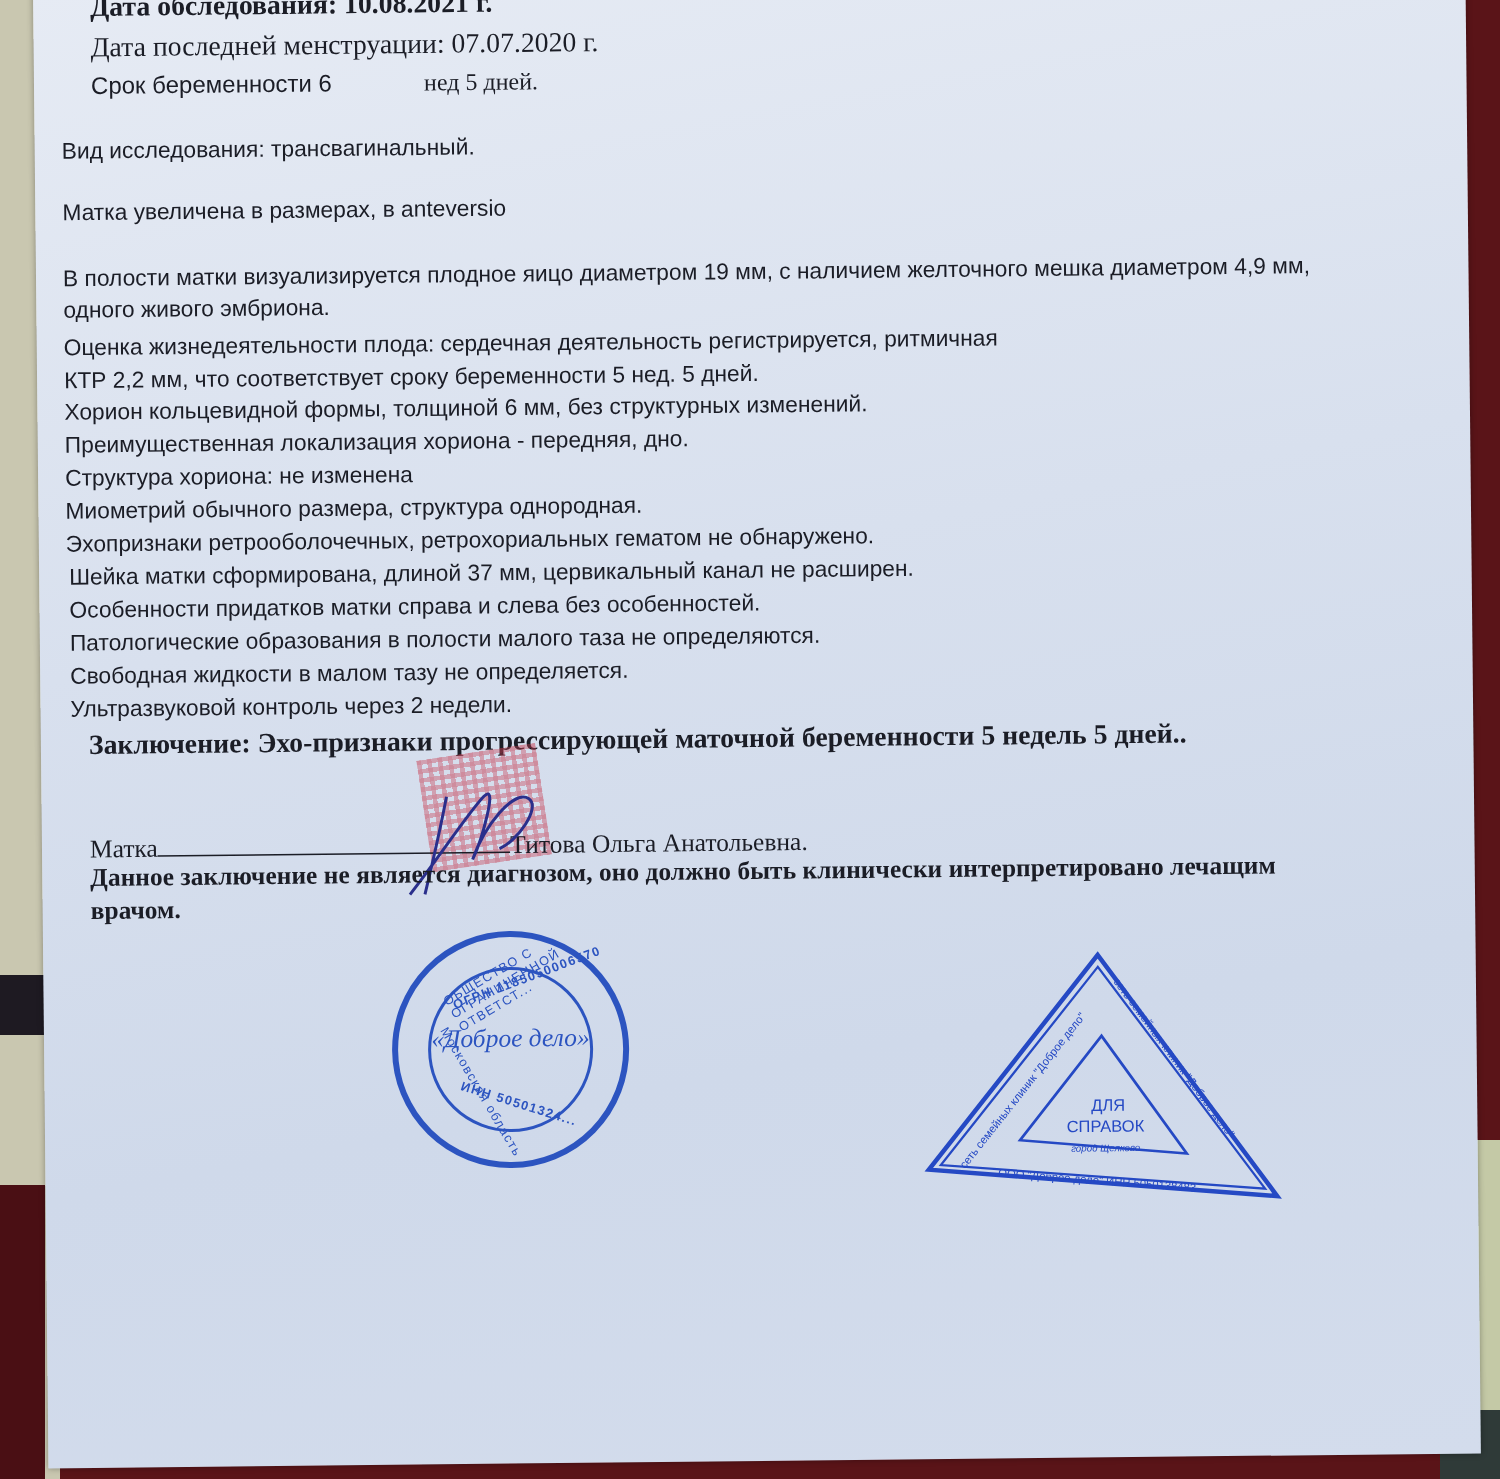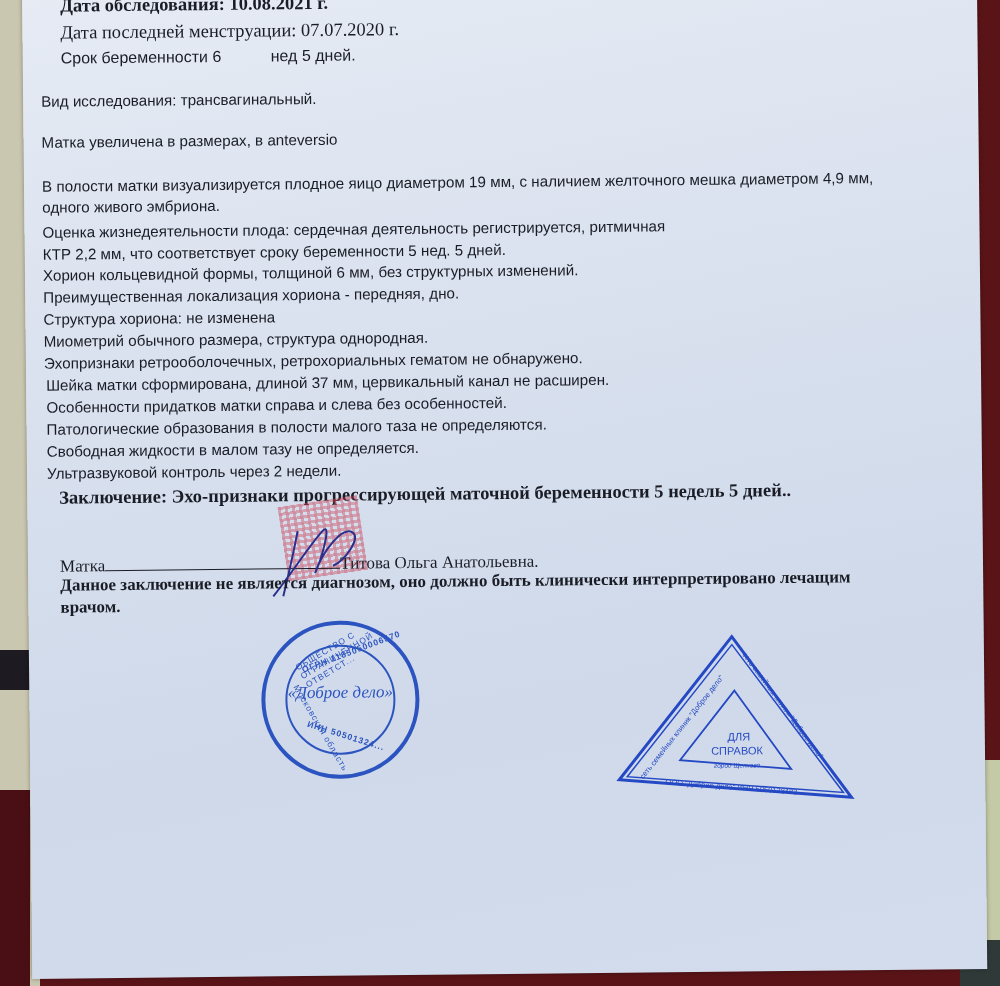--- a/index.html
+++ b/index.html
@@ -72,21 +72,21 @@
 <div class="bg-left-bottom"></div>
 <div class="bg-right"></div>
 <div class="bg-right-dark"></div>
 
 <div class="paper">
 
   <div class="line serif bold f18" style="left:38px; top:2px;">Дата обследования: 10.08.2021 г.</div>
   <div class="line serif bold f18" style="left:560px; top:-8px;">Возраст: 31 лет</div>
   <div class="line serif f18" style="left:38px; top:29px;">Дата последней менструации:  07.07.2020 г.</div>
   <div class="line sans f16" style="left:38px; top:56px;">Срок  беременности  6</div>
-  <div class="line sans f16" style="left:248px; top:56px;">нед  5  дней.</div>
+  <div class="line sans f16" style="left:260px; top:56px;font-family:Liberation Serif, serif;">нед  5  дней.</div>
 
   <div class="line sans f15" style="left:18px; top:99px;">Вид исследования: трансвагинальный.</div>
   <div class="line sans f15" style="left:18px; top:140px;">Матка увеличена в размерах, в anteversio</div>
 
   <div class="line sans f15" style="left:18px; top:184px;">В полости матки визуализируется  плодное яицо диаметром  19 мм, с наличием желточного мешка диаметром 4,9 мм,</div>
   <div class="line sans f15" style="left:18px; top:205px;">одного живого эмбриона.</div>
   <div class="line sans f15" style="left:18px; top:230px;">Оценка жизнедеятельности плода:    сердечная  деятельность    регистрируется, ритмичная</div>
   <div class="line sans f15" style="left:18px; top:252px;">КТР 2,2 мм, что соответствует сроку беременности  5  нед.  5 дней.</div>
   <div class="line sans f15" style="left:18px; top:273px;">Хорион кольцевидной формы, толщиной 6 мм, без структурных изменений.</div>
   <div class="line sans f15" style="left:18px; top:295px;">Преимущественная локализация хориона - передняя, дно.</div>

